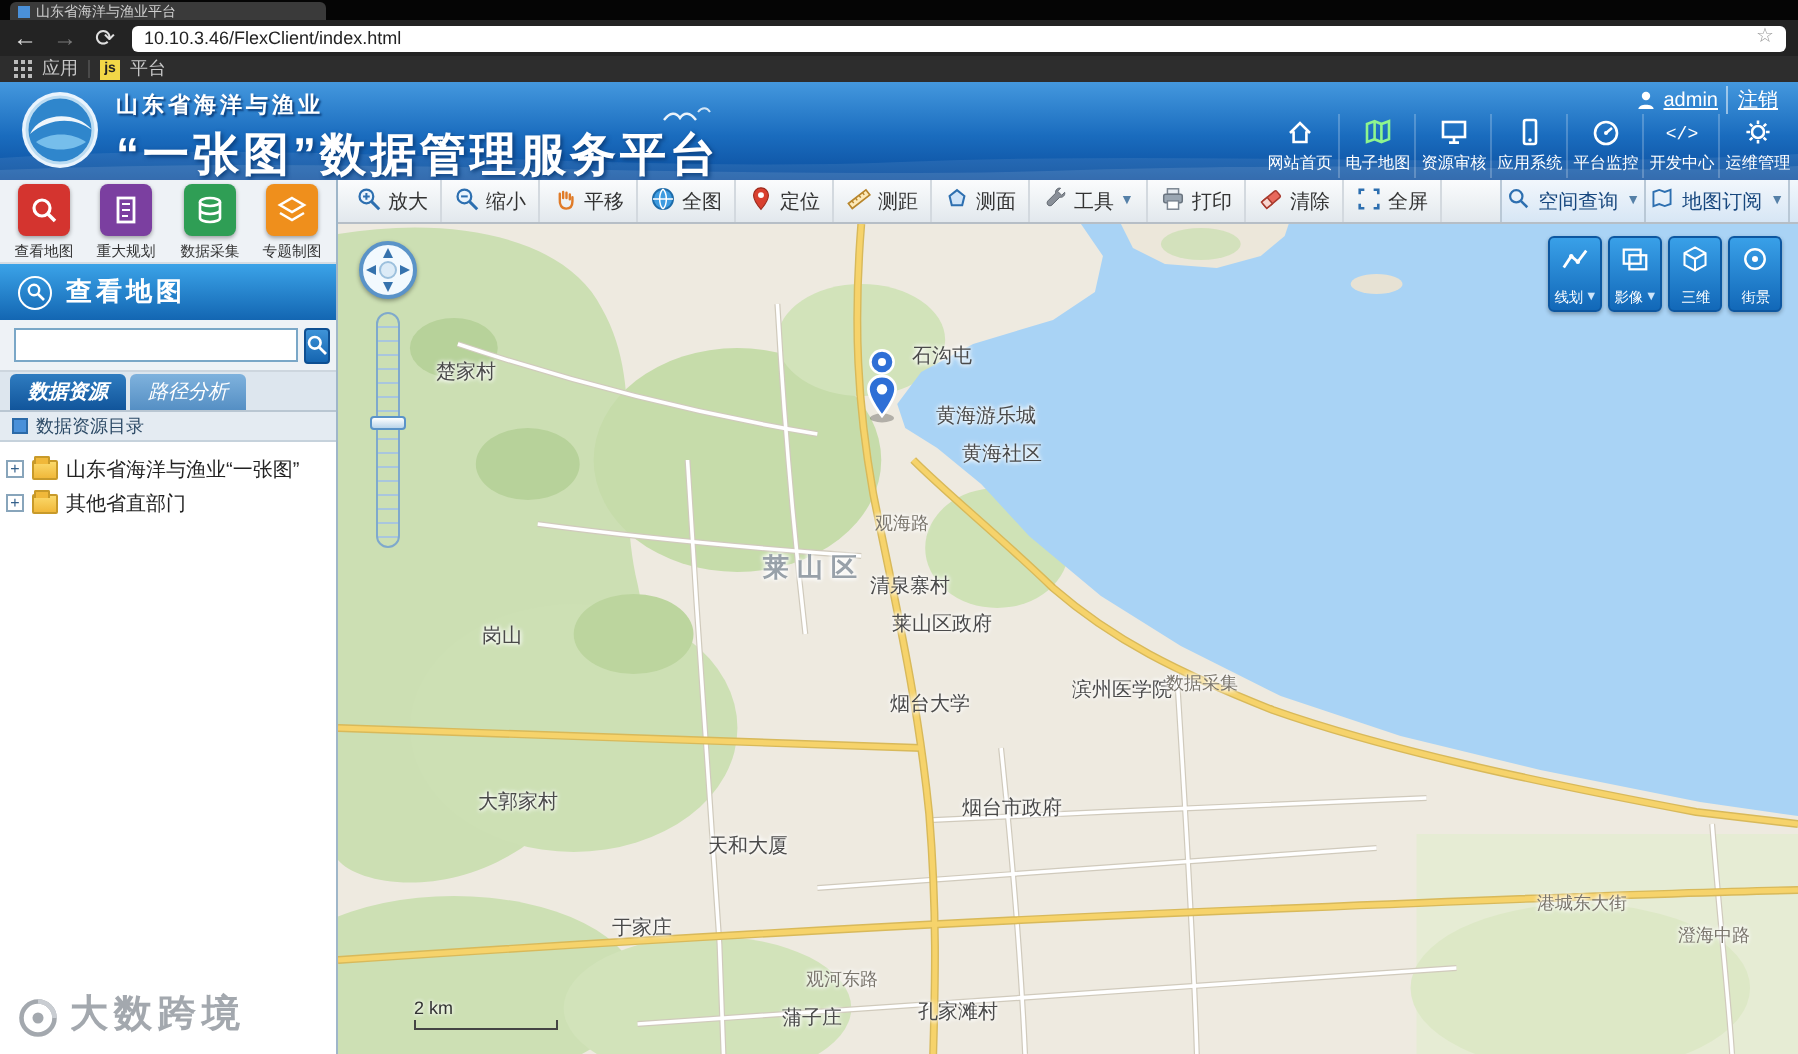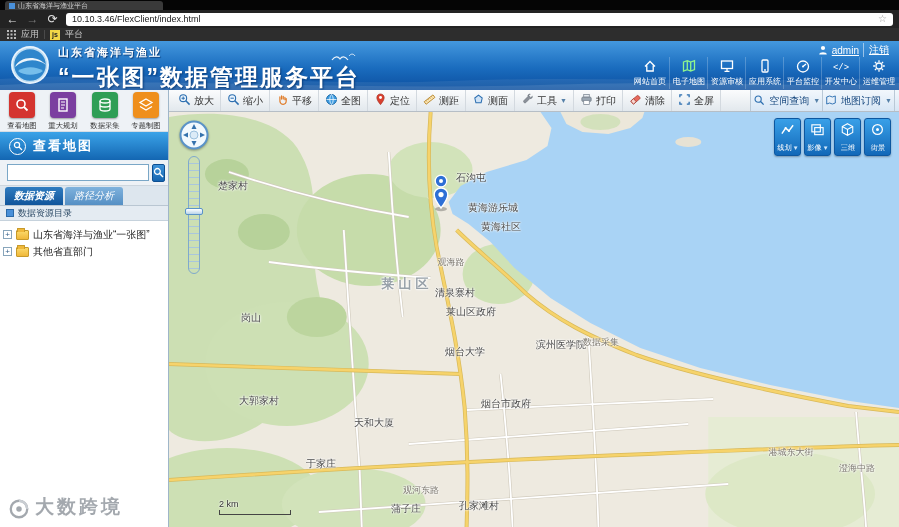--- a/index.html
+++ b/index.html
@@ -87,21 +87,21 @@
   .slider-handle { position:absolute; left:16px; top:96px; width:18px; height:7px; background:linear-gradient(#ffffff,#b9d4ea); border:1px solid #5a93c8; border-radius:2px; cursor:pointer; }
 
   .basemap-btns { position:absolute; top:6px; right:8px; display:flex; gap:3px; }
   .bm { width:27px; height:38px; background:linear-gradient(#39a0e8,#1268b8); border:1px solid #0d57a0; border-radius:3px; display:flex; flex-direction:column; align-items:center; color:#fff; padding-top:3px; cursor:pointer; box-shadow:0 1px 2px rgba(0,0,0,.3); }
   .bm svg { width:15px; height:15px; }
   .bm-label { font-size:8px; display:flex; align-items:center; gap:1px; margin-top:1px; white-space:nowrap; transform:scale(.9); }
   .bm-label .caret { color:#cfe6fa; }
 
   .map-pin { position:absolute; left:260px; top:62px; width:24px; height:38px; cursor:pointer; }
 
-  .scalebar { position:absolute; left:50px; bottom:12px; font-size:9px; color:#333; text-shadow:0 0 2px #fff,0 0 2px #fff; }
+  .scalebar { position:absolute; left:38px; bottom:12px; font-size:9px; color:#333; text-shadow:0 0 2px #fff,0 0 2px #fff; }
   .scale-line { width:72px; height:5px; border-left:1.5px solid #444; border-right:1.5px solid #444; border-bottom:1.5px solid #444; margin-top:1px; }
 
   .watermark { position:absolute; left:8px; bottom:7px; display:flex; align-items:flex-end; gap:5px; opacity:.8; z-index:60; pointer-events:none; }
   .wm-icon { width:22px; height:22px; }
   .wm-text { font-size:19px; font-weight:bold; color:#8d939a; letter-spacing:3px; }
 </style>
 </head>
 <body>
 
 <div class="tabbar">

